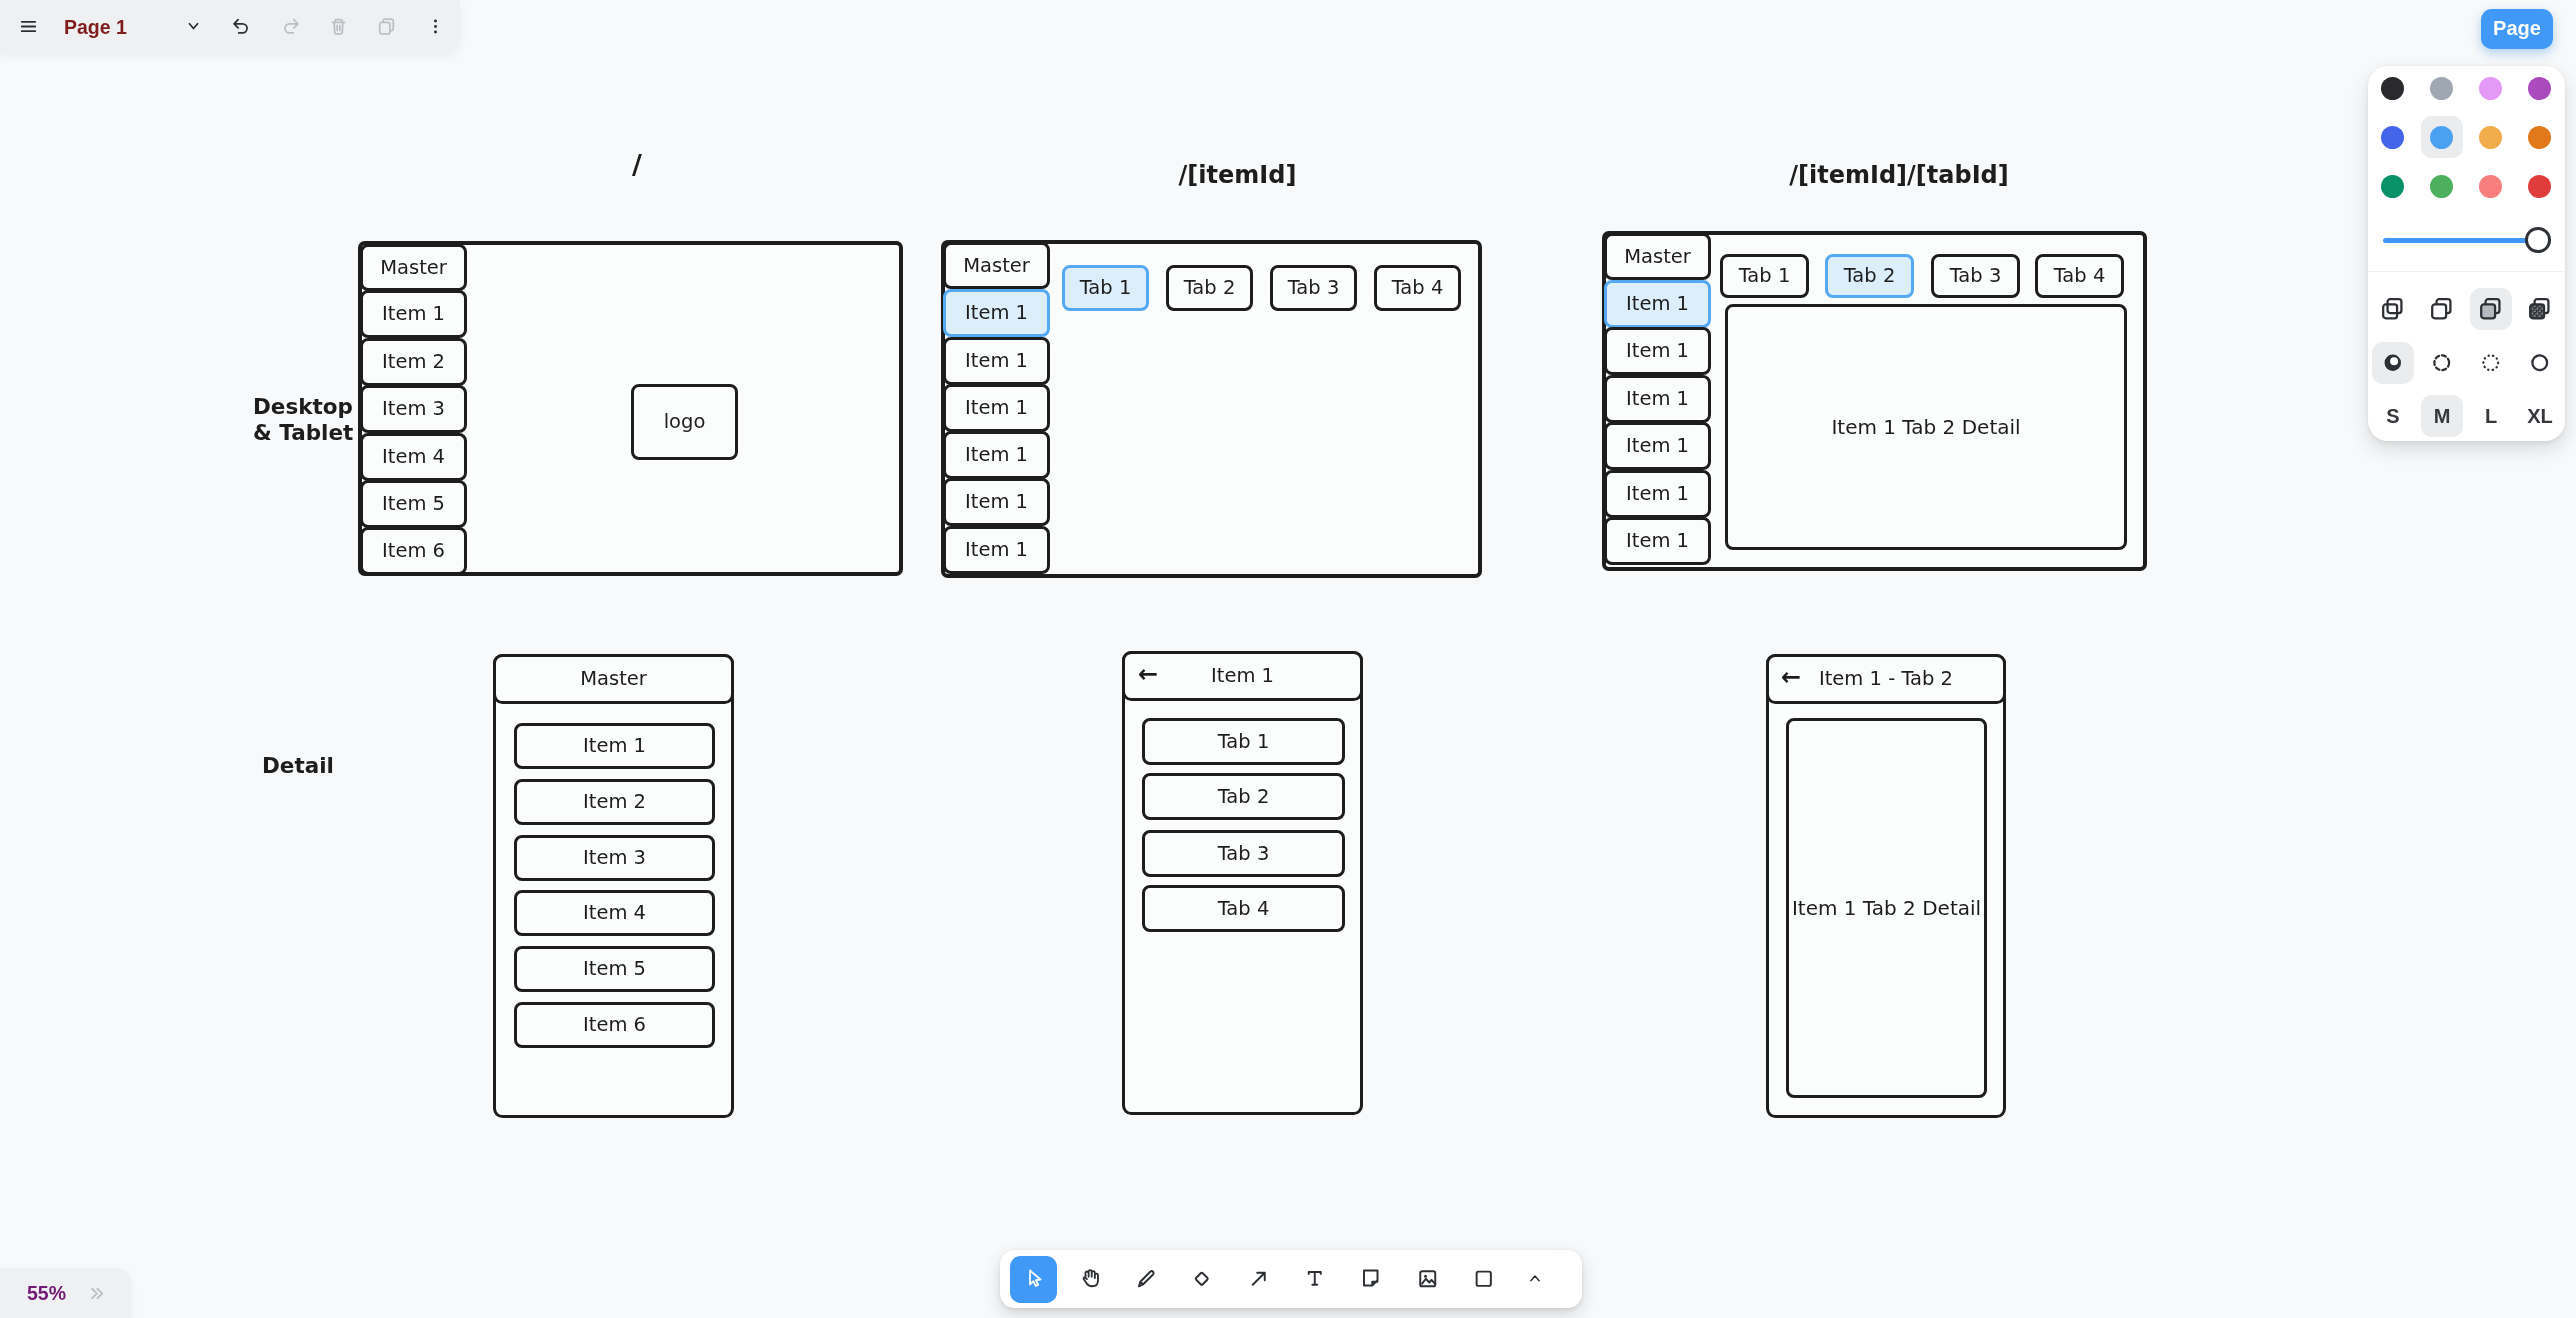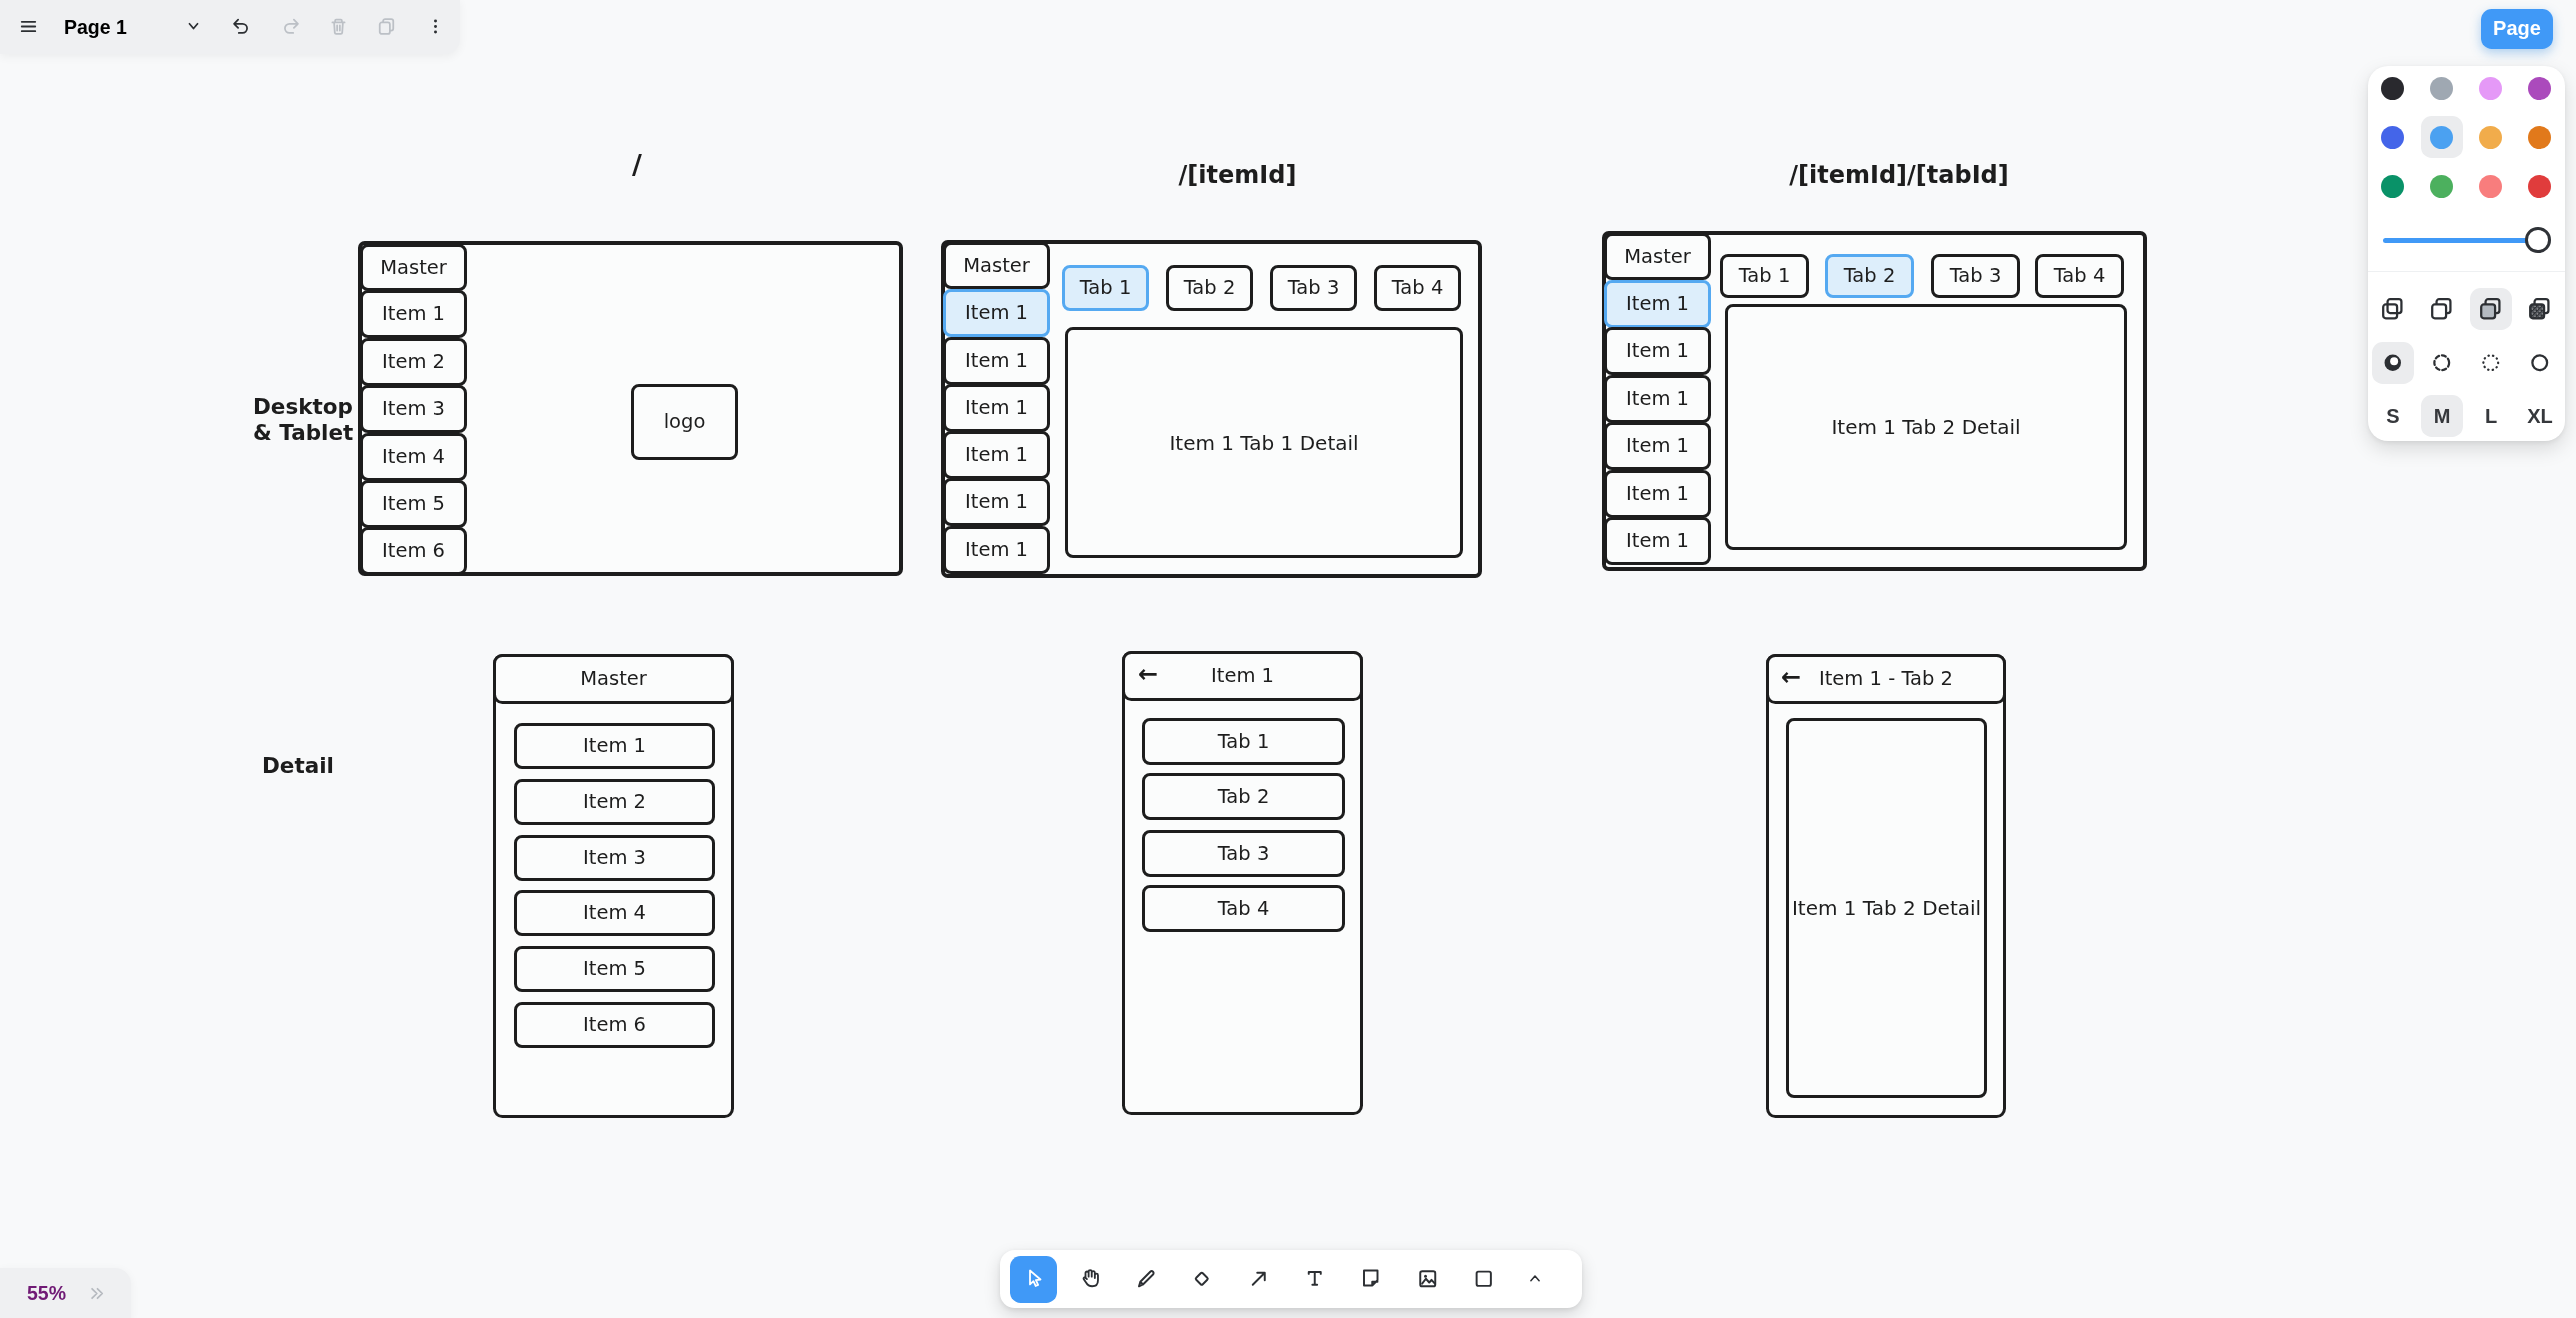--- a/index.html
+++ b/index.html
@@ -31,21 +31,21 @@
   .rowlabel{font:600 21.5px var(--hand);color:var(--ink);margin-left:40px;}
   .backarrow{font:600 24px var(--hand);color:var(--ink);}
   .detailtxt{font:500 20px var(--hand);}
   
   .chromebar{background:var(--chrome);box-shadow:0 2.7px 9.4px rgba(0,0,0,.05);}
   #topbar{left:0;top:0;width:460px;height:54px;border-radius:0 0 14.8px 0;}
   .ibtn{position:absolute;top:2.7px;width:48px;height:48px;display:flex;align-items:center;justify-content:center;border-radius:9.4px;}
   .icon{stroke:var(--icon);fill:none;stroke-width:2.6;stroke-linecap:round;stroke-linejoin:round;}
   .icon.dim{stroke:var(--icon-dim);}
   #pagename{position:absolute;left:64px;top:0;height:54px;display:flex;align-items:center;
-            font:600 19.5px var(--ui);color:#000000;}
+            font:600 19.5px var(--ui);color:#7f1d1d;}
   #share{position:absolute;left:2481px;top:8.7px;width:72px;height:40px;border:0;border-radius:10.7px;
          background:var(--accent);color:#fff;font:700 20px var(--ui);
          box-shadow:0 4px 10.7px rgba(36,129,219,.35);display:flex;align-items:center;justify-content:center;}
   
   #stylepanel{left:2368px;top:66px;width:197px;height:375px;background:var(--panel);border-radius:20px;
               box-shadow:0 8px 20px rgba(0,0,0,.13),0 1.3px 4px rgba(0,0,0,.06);}
   .sw{position:absolute;width:23px;height:23px;border-radius:50%;}
   .selbg{position:absolute;width:42px;height:42px;border-radius:10.7px;background:var(--selbg);}
   .sw-black{background:#29292e}.sw-grey{background:#9fa8b2}.sw-light-violet{background:#e599f7}
   .sw-violet{background:#ab4abc}.sw-blue{background:#4465e9}.sw-light-blue{background:#4ba1f1}
@@ -98,21 +98,20 @@
     <div class="s box hl" style="left:943px;top:289px;width:107px;height:48px;">Item 1</div>
     <div class="s box" style="left:943px;top:337px;width:107px;height:48px;">Item 1</div>
     <div class="s box" style="left:943px;top:384px;width:107px;height:48px;">Item 1</div>
     <div class="s box" style="left:943px;top:431px;width:107px;height:48px;">Item 1</div>
     <div class="s box" style="left:943px;top:478px;width:107px;height:48px;">Item 1</div>
     <div class="s box" style="left:943px;top:526px;width:107px;height:48px;">Item 1</div>
     <div class="s box hl" style="left:1062px;top:265px;width:87px;height:46px;">Tab 1</div>
     <div class="s box" style="left:1166px;top:265px;width:87px;height:46px;">Tab 2</div>
     <div class="s box" style="left:1270px;top:265px;width:87px;height:46px;">Tab 3</div>
     <div class="s box" style="left:1374px;top:265px;width:87px;height:46px;">Tab 4</div>
-    <div class="s box detailtxt" style="left:1065px;top:327px;width:398px;height:231px;">Item 1 Tab 1 Detail</div>
 
     <div class="s route" style="left:1765px;top:161px;width:268px;">/[itemId]/[tabId]</div>
     <div class="s frame" style="left:1602px;top:231px;width:545px;height:340px;"></div>
     <div class="s box" style="left:1604px;top:233px;width:107px;height:47px;">Master</div>
     <div class="s box hl" style="left:1604px;top:280px;width:107px;height:48px;">Item 1</div>
     <div class="s box" style="left:1604px;top:327px;width:107px;height:48px;">Item 1</div>
     <div class="s box" style="left:1604px;top:375px;width:107px;height:48px;">Item 1</div>
     <div class="s box" style="left:1604px;top:422px;width:107px;height:48px;">Item 1</div>
     <div class="s box" style="left:1604px;top:470px;width:107px;height:48px;">Item 1</div>
     <div class="s box" style="left:1604px;top:517px;width:107px;height:48px;">Item 1</div>

